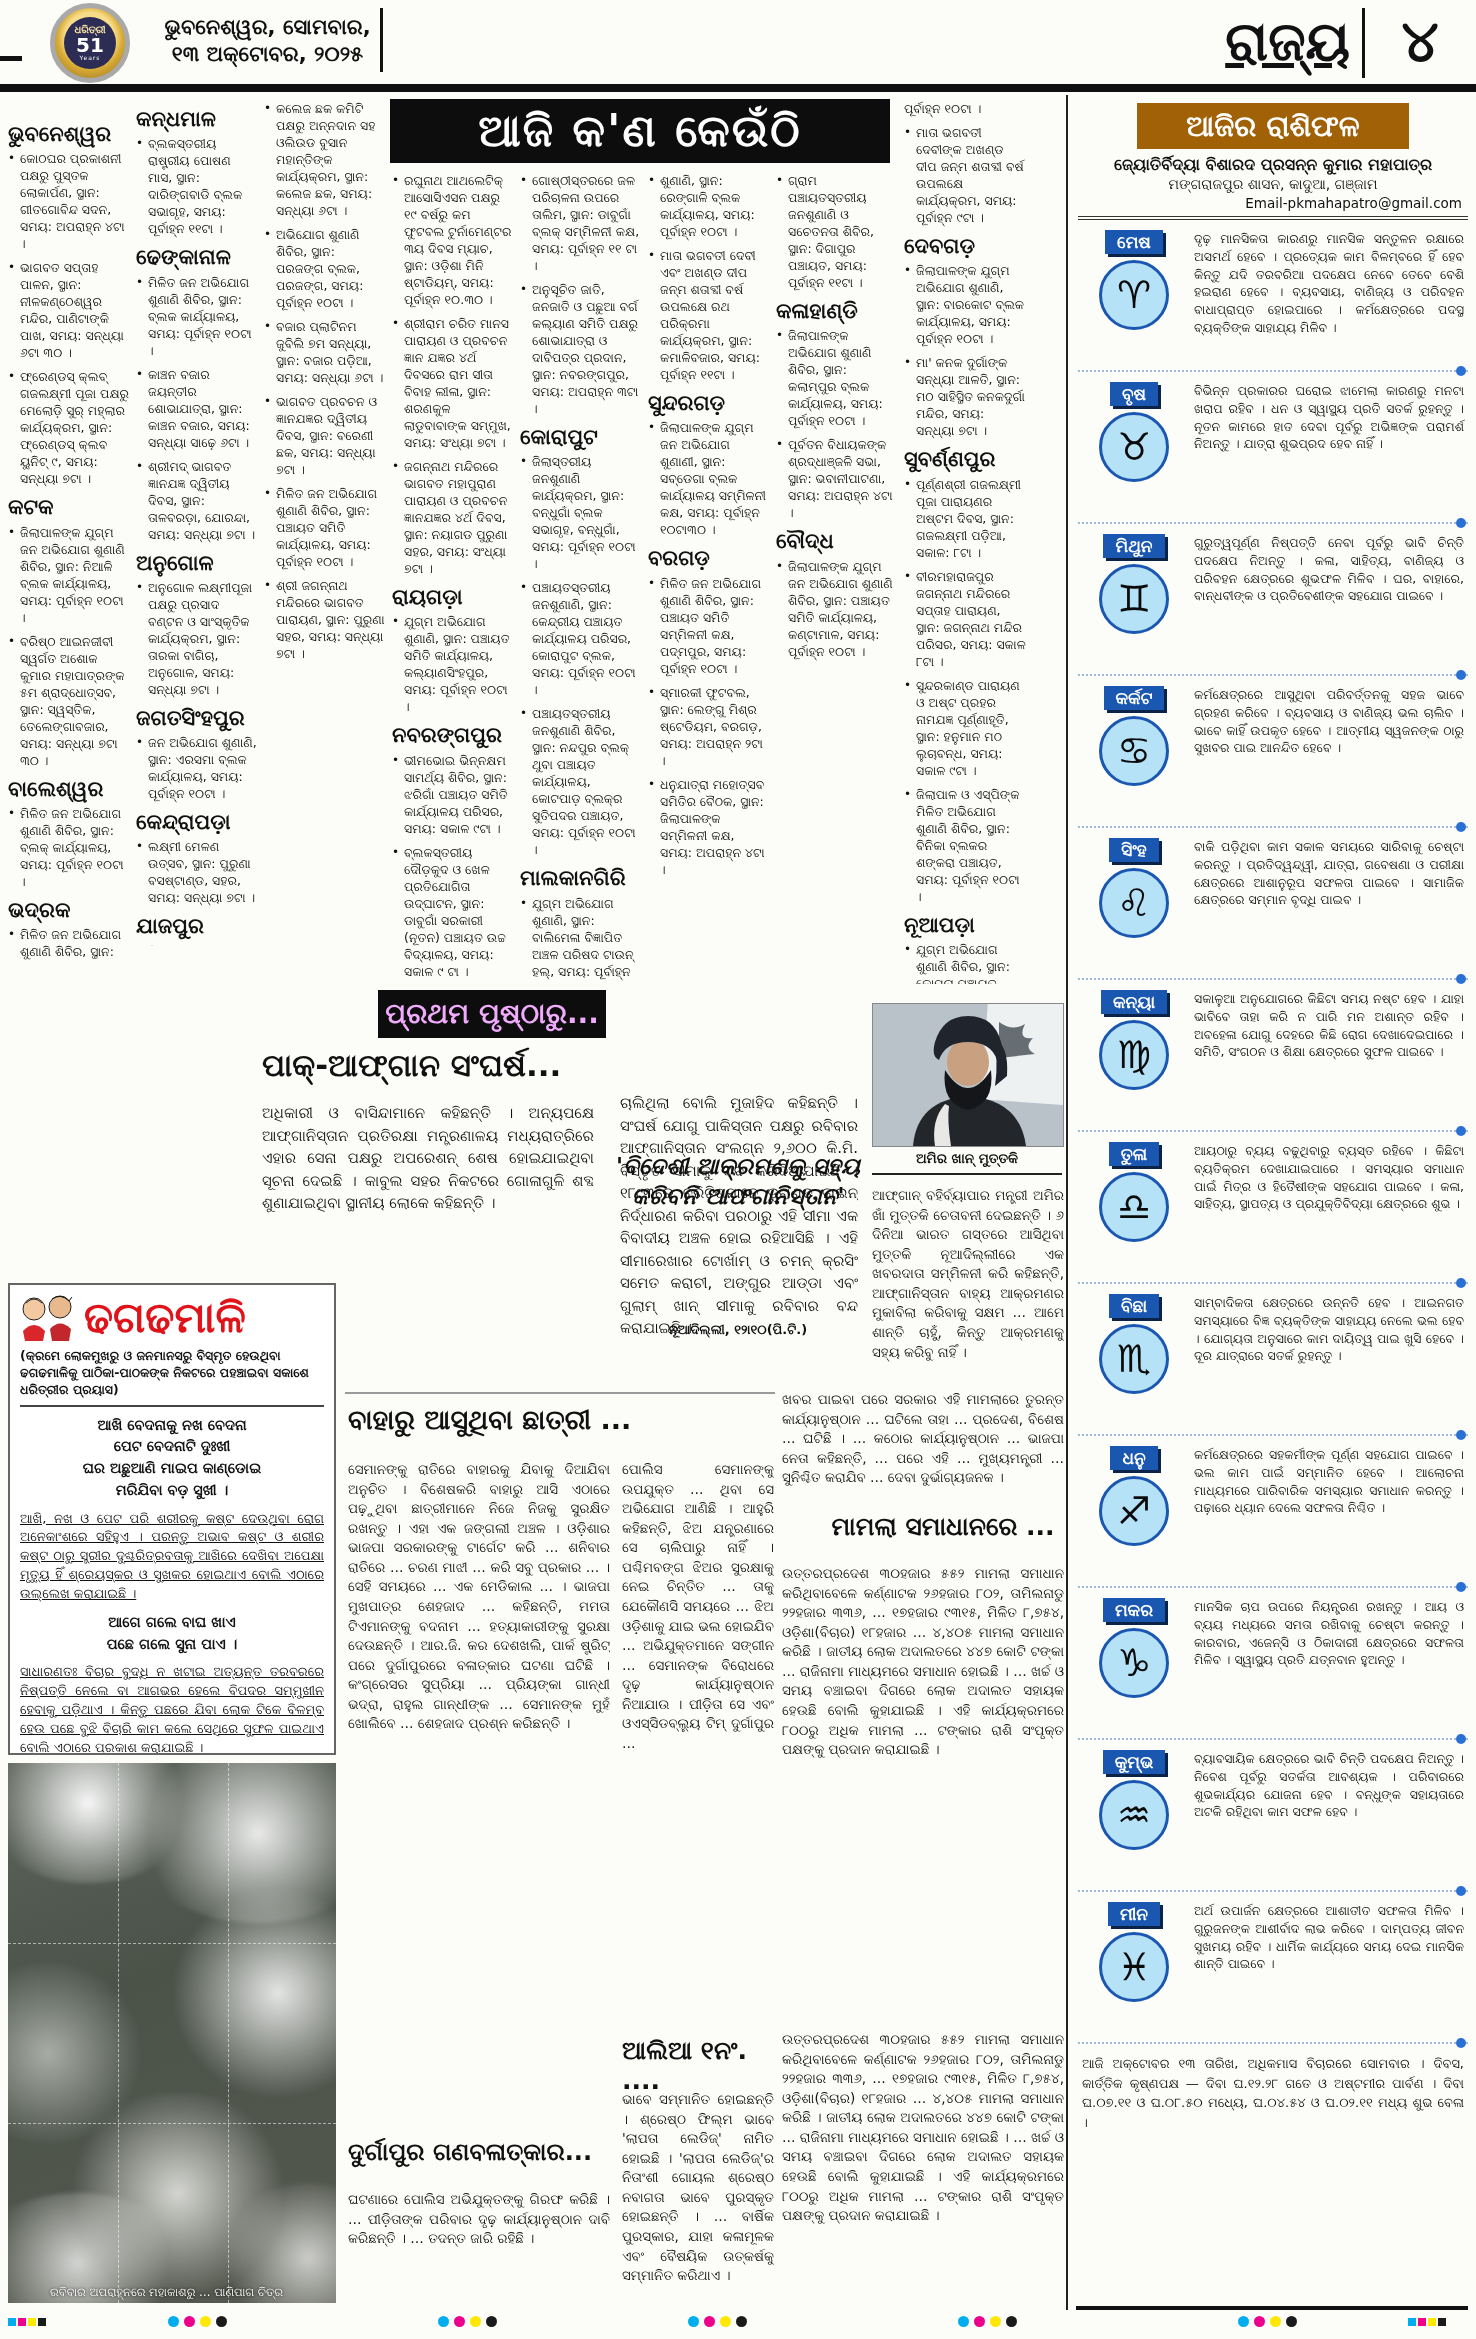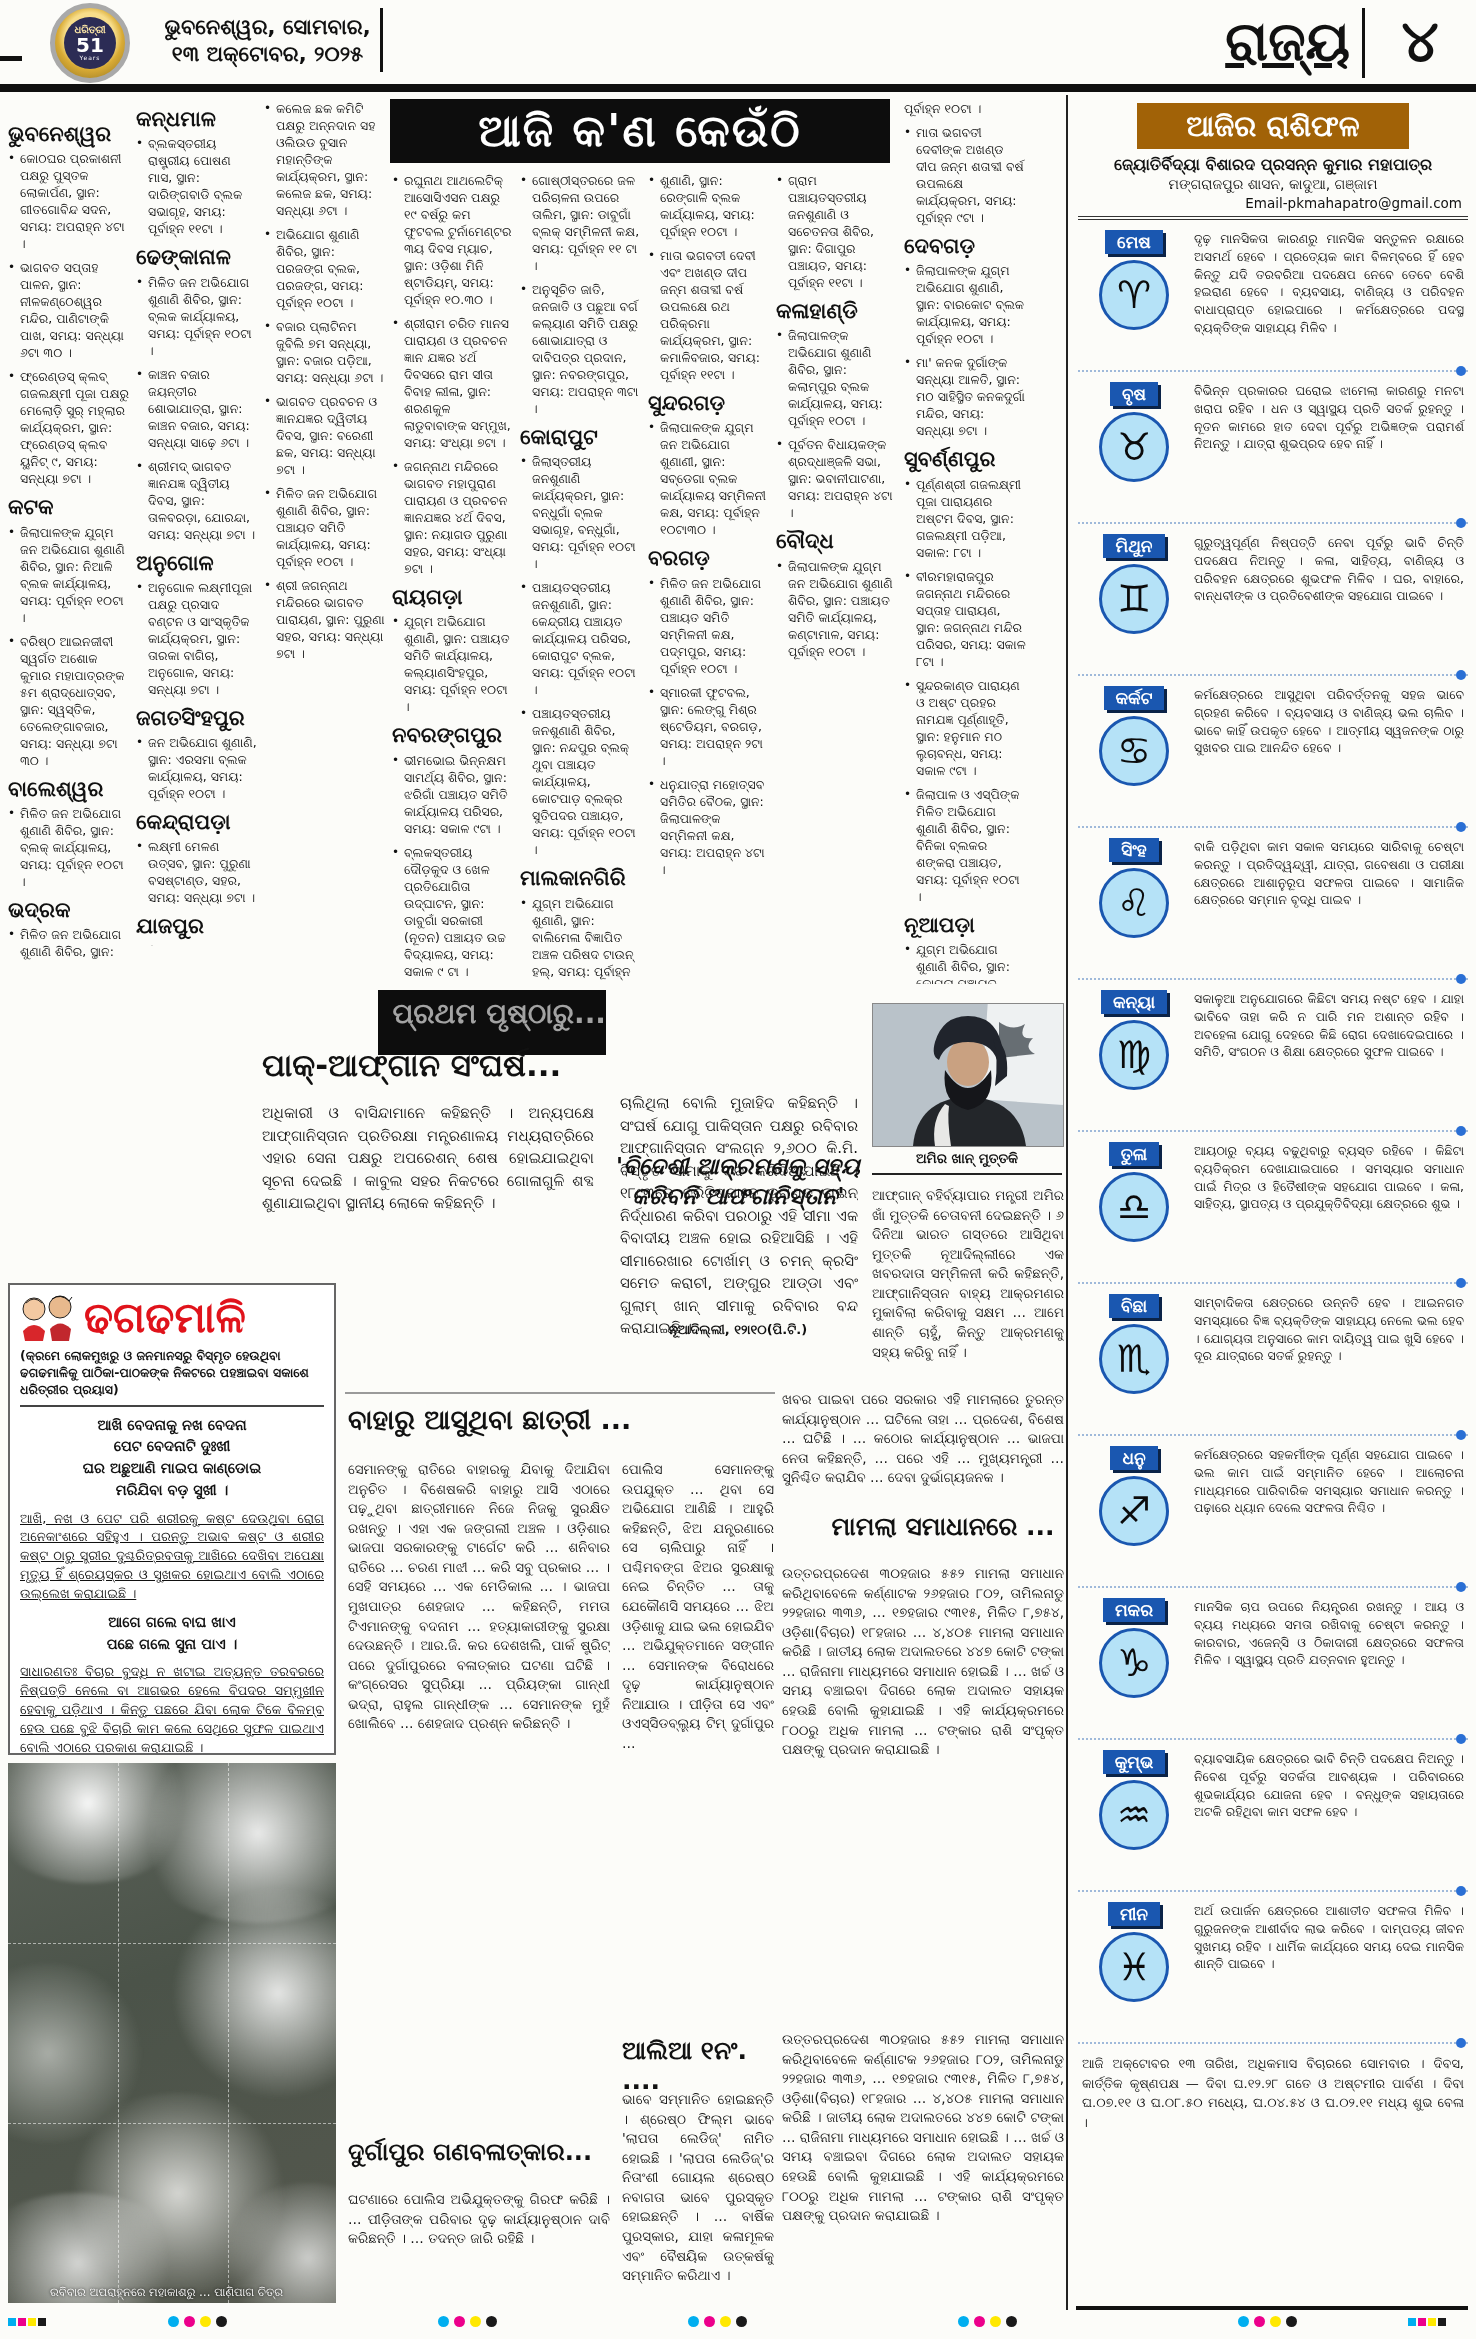--- a/index.html
+++ b/index.html
@@ -28,22 +28,22 @@
   
   .events-banner{position:absolute;left:390px;top:99px;width:500px;height:64px;background:#0d0d0d;
         color:#fff;font-size:44px;font-weight:bold;text-align:center;line-height:64px;letter-spacing:2px;}
   .ev-col{position:absolute;width:122px;overflow:hidden;}
   .city-h{font-size:21px;font-weight:bold;line-height:1.25;margin:6px 0 3px;}
   .ev-item{position:relative;font-size:12.5px;line-height:1.36;text-align:left;
         padding-left:12px;margin-bottom:7px;}
   .ev-item::before{content:"•";position:absolute;left:0;top:0;font-size:12px;}
   .ev-cont{font-size:12.5px;line-height:1.36;margin-bottom:7px;}
   
-  .cont-banner{position:absolute;left:378px;top:990px;width:228px;height:65px;background:#0d0d0d;
-        color:#a3a3a3;font-size:28px;font-weight:bold;text-align:right;line-height:48px;}
+  .cont-banner{position:absolute;left:378px;top:990px;width:228px;height:48px;background:#0d0d0d;
+        color:#f0abfc;font-size:28px;font-weight:bold;text-align:center;line-height:48px;}
   .headline-xl{position:absolute;font-size:31px;font-weight:bold;line-height:1.15;}
   .headline-md{position:absolute;font-size:25px;font-weight:bold;line-height:1.2;}
   .body-text{position:absolute;font-size:15px;line-height:1.5;text-align:justify;overflow:hidden;}
   .body-sm{font-size:13.5px;line-height:1.45;}
   .quote-head{position:absolute;font-size:23px;font-weight:bold;text-align:center;line-height:1.3;}
   .quote-date{position:absolute;font-size:13px;font-weight:bold;text-align:center;}
   .photo{position:absolute;left:872px;top:1003px;width:190px;height:142px;overflow:hidden;border:1px solid #888;}
   .photo-caption{position:absolute;left:872px;top:1150px;width:190px;text-align:center;
         font-size:13.5px;font-weight:bold;border-bottom:2px solid #222;padding-bottom:6px;}
   .sec-rule{position:absolute;height:2px;background:#9a9a9a;}

